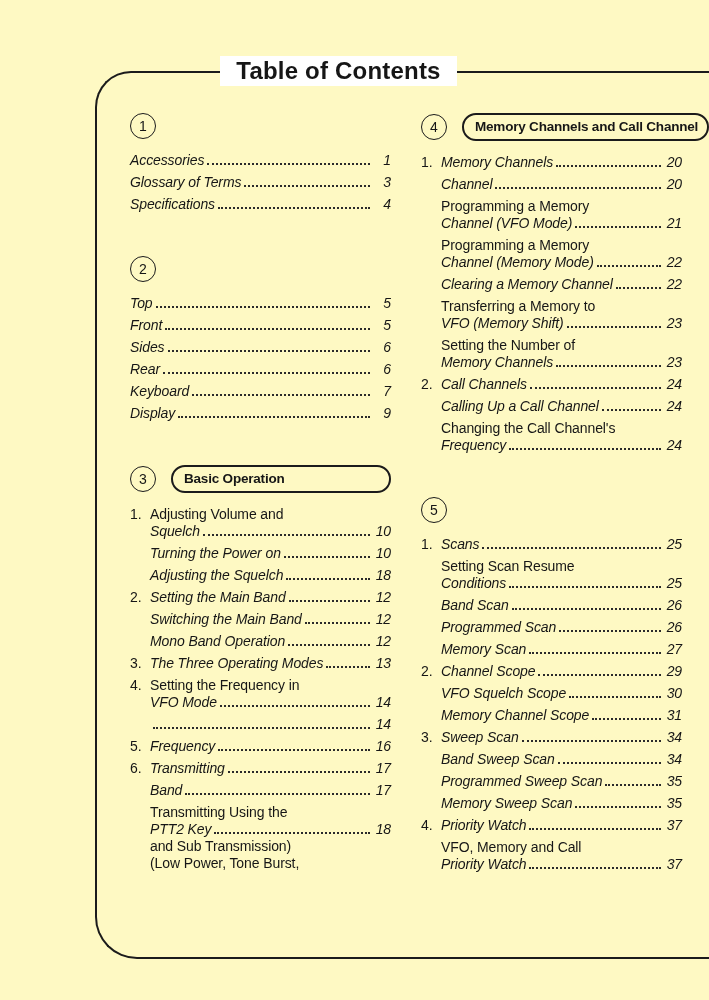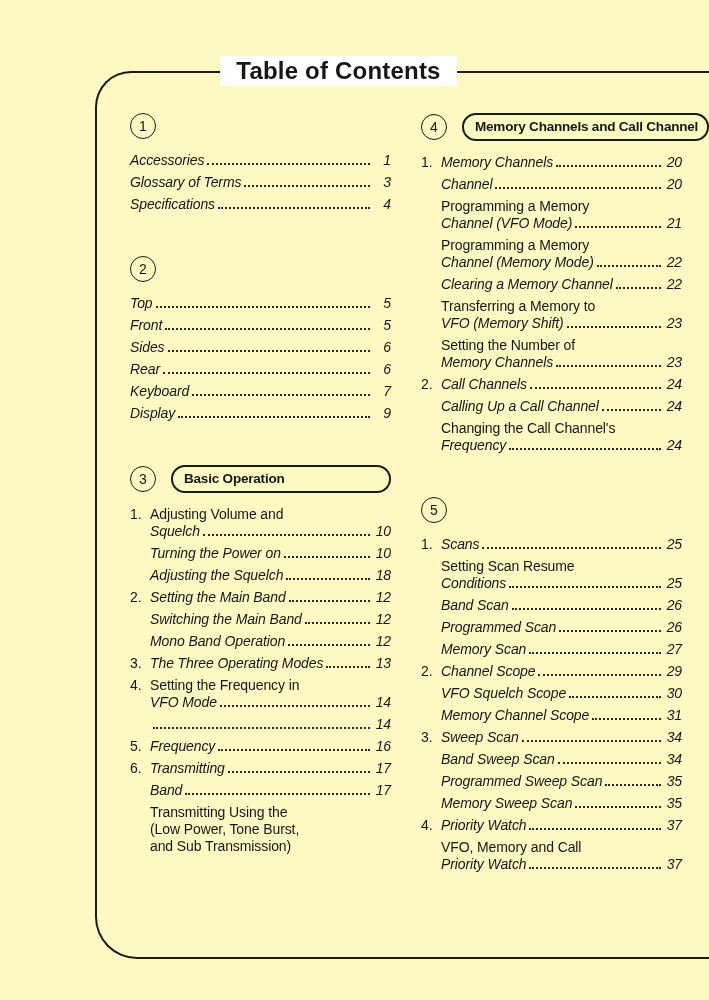--- a/index.html
+++ b/index.html
@@ -277,22 +277,27 @@
           </div>
           <div class="toc-entry sub">
             <div class="leader-row">
               <span class="text">Band</span>
               <span class="leader"></span>
               <span class="entry-page">17</span>
             </div>
           </div>
           <div class="toc-entry sub">
             <div class="line">Transmitting Using the</div>
+            <div class="leader-row">
+              <span class="text">PTT2 Key</span>
+              <span class="leader"></span>
+              <span class="entry-page">18</span>
+            </div>
+            <div class="line note">and Sub Transmission)</div>
             <div class="line note">(Low Power, Tone Burst,</div>
-            <div class="line note">and Sub Transmission)</div>
           </div>
         </section>
       </div>
       <div class="toc-column">
         <section class="toc-section">
           <div class="section-header">
             <span class="section-number-badge">4</span>
             <span class="section-title-pill">Memory Channels and Call Channel</span>
           </div>
           <div class="toc-entry numbered">

